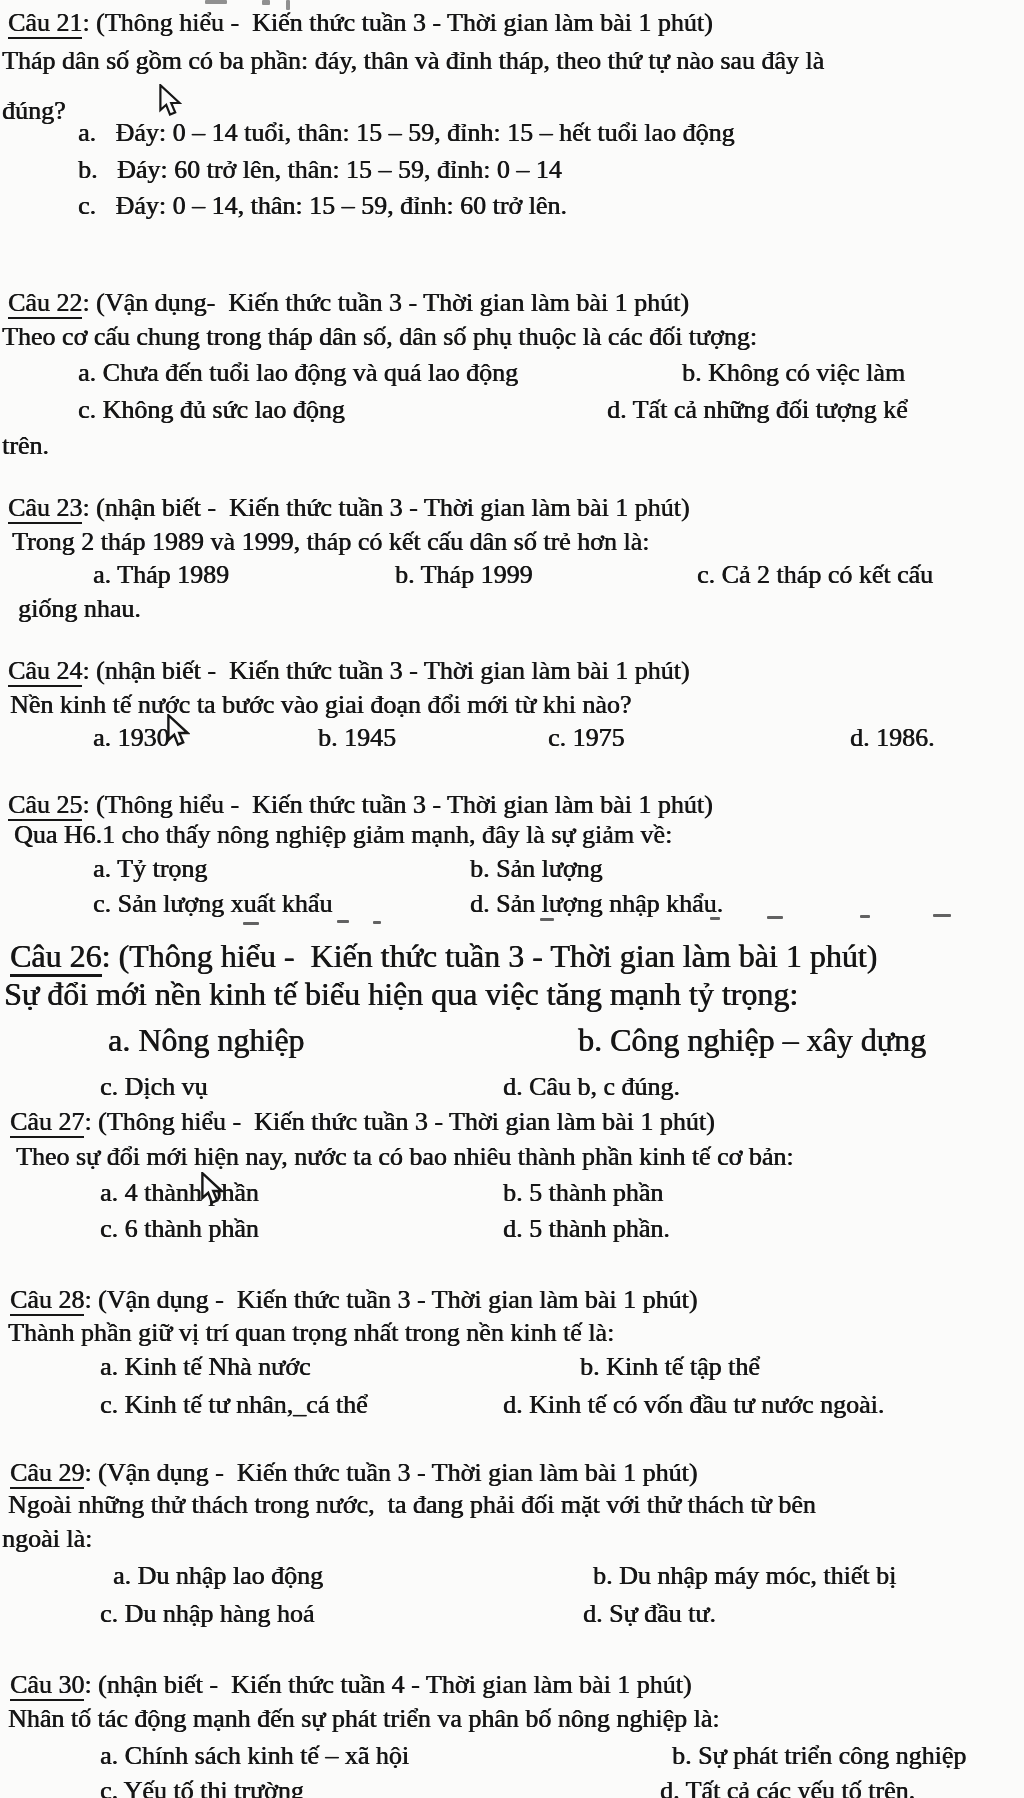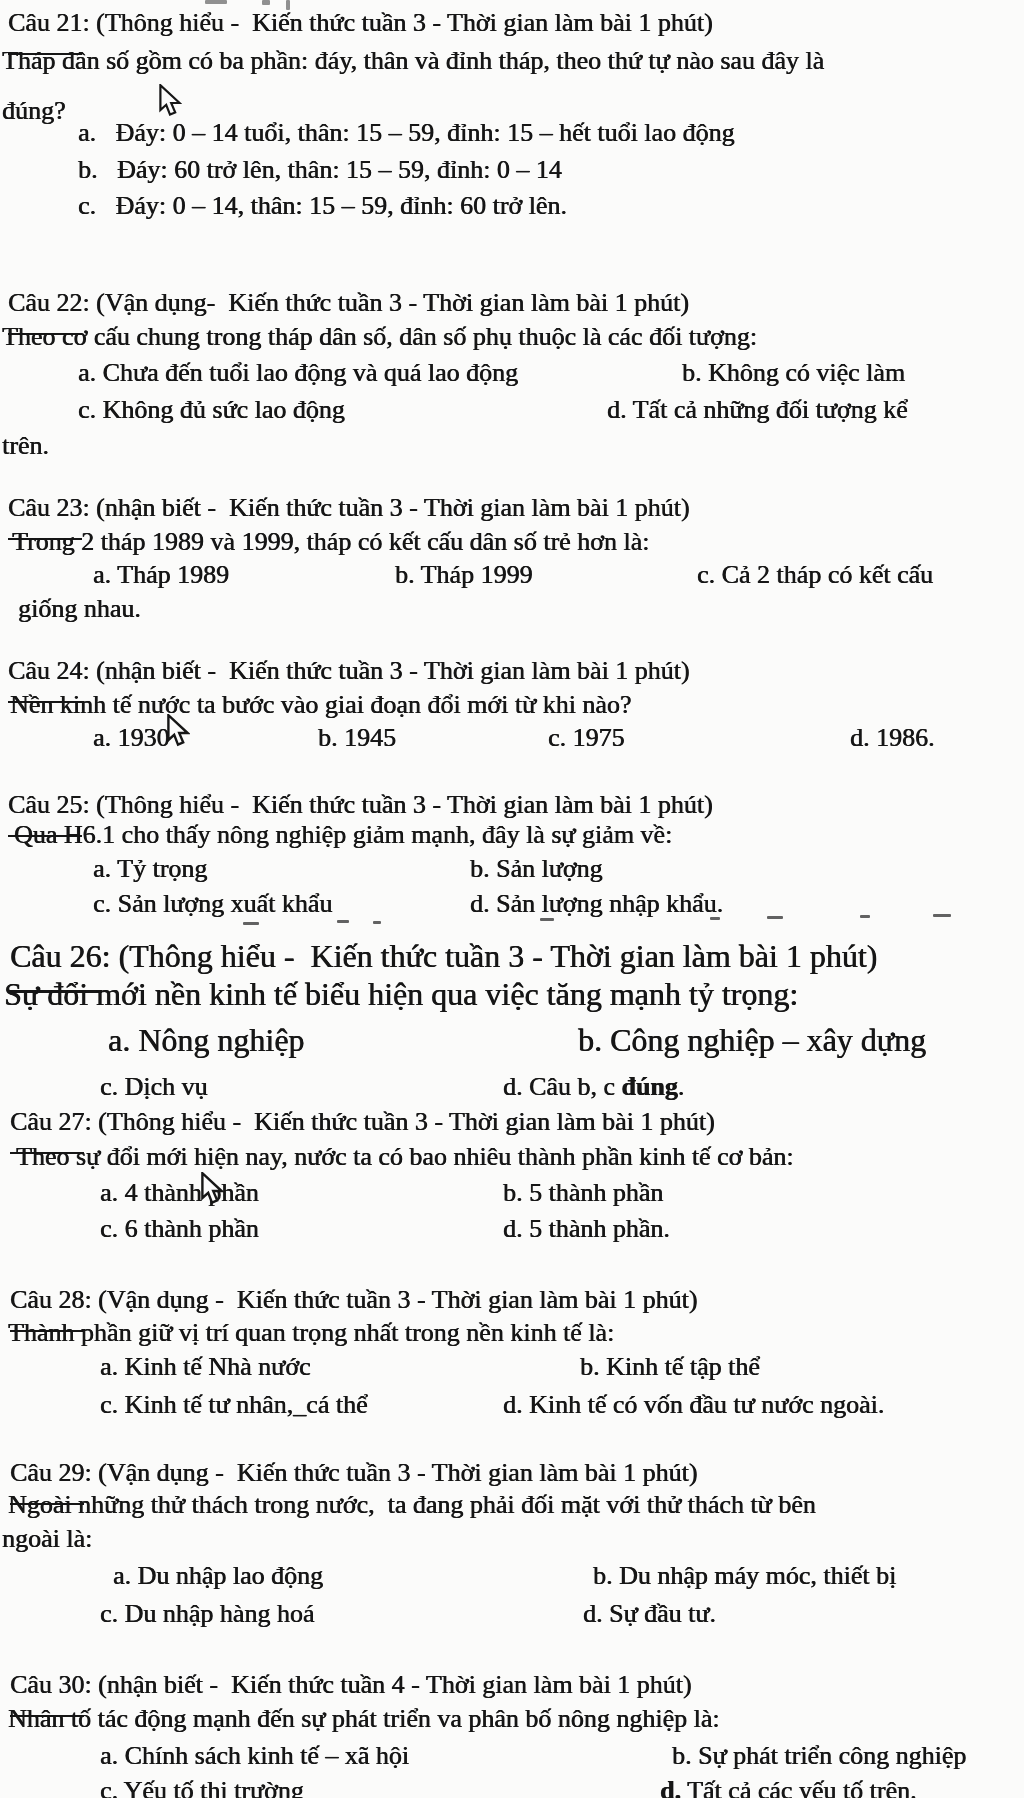--- a/index.html
+++ b/index.html
@@ -17,23 +17,23 @@
   }
   .t{
     position:absolute;
     font-size:26px;
     line-height:1.15;
     white-space:pre;
     color:#161616;
     text-shadow:0.45px 0 0 currentColor, -0.3px 0 0 rgba(10,10,10,0.45);
   }
   .t.lg{font-size:32px;}
-  .qlabel{border-bottom:2.5px solid #161616;padding-bottom:16px;}
+  .qlabel{border-bottom:2.5px solid #161616;padding-bottom:0px;}
   .lg .qlabel{border-bottom-width:3px;}
-  .b{font-weight:bold;}
+  .b{font-weight:normal;}
   .cursor{position:absolute;filter:none;}
   .artifact{position:absolute;background:#2f2f2f;opacity:0.75;border-radius:1px;}
   .artifact.soft{background:#4a4a4a;opacity:0.6;}
 </style>
 </head>
 <body>
 
 <div class="doc">
 
   <div class="t" style="left:8px;top:8px"><span class="qlabel">Câu 21</span><span>: (Thông hiểu -  Kiến thức tuần 3 - Thời gian làm bài 1 phút)</span></div>

